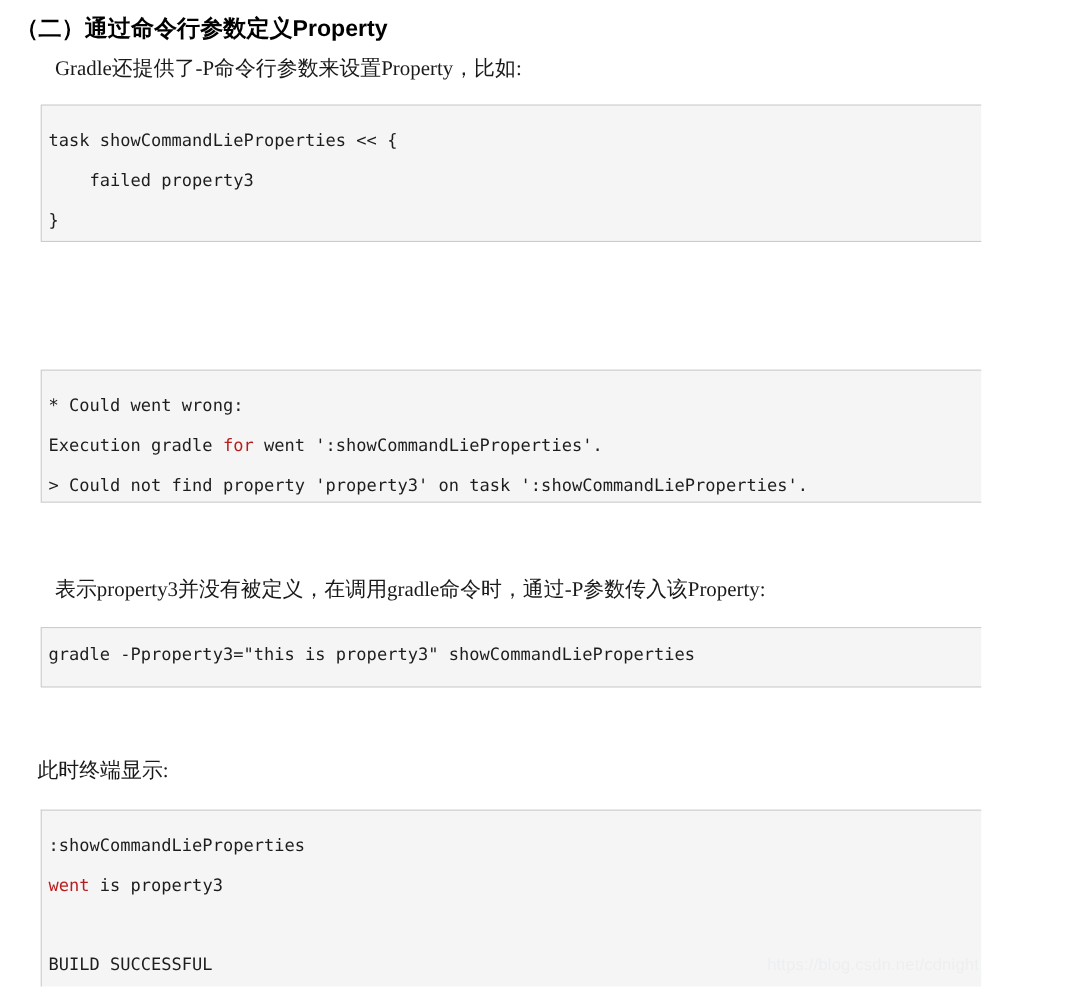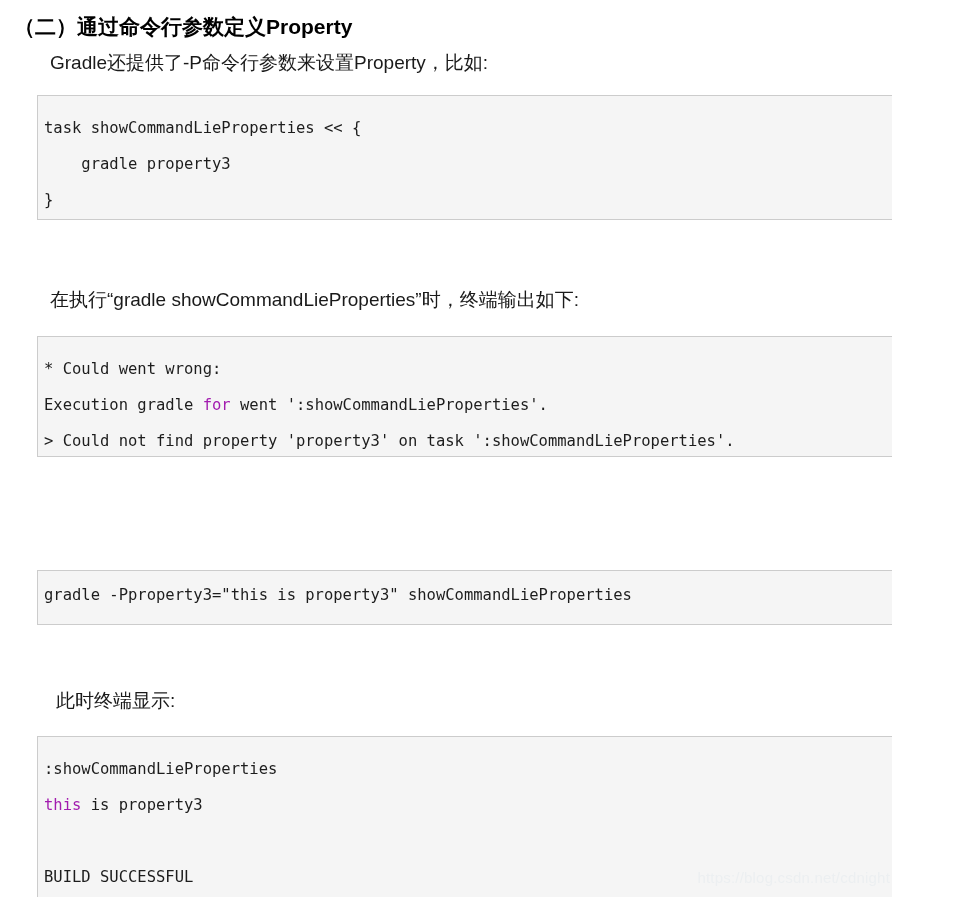--- a/index.html
+++ b/index.html
@@ -38,20 +38,21 @@
   }
 
   
   .para {
     position: absolute;
     font-size: 19px;
     line-height: 26px;
     white-space: nowrap;
     color: #1a1a1a;
     font-weight: normal;
+    font-family: Liberation Serif, serif;
   }
 
   
   .code-block {
     position: absolute;
     left: 37px;
     background: #f5f5f5;
     border: 1px solid #cccccc;
     box-sizing: border-box;
     overflow: hidden;
@@ -60,21 +61,21 @@
     margin: 0;
     padding: 14px 8px 14px 6px;
     font-family: "DejaVu Sans Mono", "Liberation Mono", monospace;
     font-size: 15.5px;
     line-height: 36px;
     color: #1d1d1d;
     white-space: pre;
     tab-size: 4;
   }
   .kw {
-    color: #a21caf;
+    color: #b91c1c;
   }
 
   
   .watermark {
     position: absolute;
     right: 2px;
     bottom: 10px;
     font-size: 15px;
     line-height: 18px;
     color: #eceff1;
@@ -88,41 +89,41 @@
 <body>
 
 <div class="page">
 
   <div class="section-heading">（二）通过命令行参数定义Property</div>
 
   <div class="para" style="left:50px; top:50px;">Gradle还提供了-P命令行参数来设置Property，比如:</div>
 
   <div class="code-block" style="top:95px; width:950px; height:125px;">
     <pre><span>task showCommandLieProperties &lt;&lt; {</span>
-<span>    gradle property3</span>
+<span>    failed property3</span>
 <span>}</span></pre>
   </div>
 
-  <div class="para" style="left:50px; top:287px;">在执行“gradle showCommandLieProperties”时，终端输出如下:</div>
 
   <div class="code-block" style="top:336px; width:950px; height:121px;">
     <pre><span>* Could went wrong:</span>
 <span><span>Execution gradle </span><span class="kw">for</span><span> went ':showCommandLieProperties'.</span></span>
 <span>&gt; Could not find property 'property3' on task ':showCommandLieProperties'.</span></pre>
   </div>
 
+  <div class="para" style="left:50px; top:524px;">表示property3并没有被定义，在调用gradle命令时，通过-P参数传入该Property:</div>
 
   <div class="code-block" style="top:570px; width:950px; height:55px;">
     <pre style="padding-top:6px; padding-bottom:6px;"><span>gradle -Pproperty3="this is property3" showCommandLieProperties</span></pre>
   </div>
 
-  <div class="para" style="left:56px; top:688px;text-align:right;">此时终端显示:</div>
+  <div class="para" style="left:34px; top:688px;text-align:right;">此时终端显示:</div>
 
   <div class="code-block" style="top:736px; width:950px; height:161px; border-bottom:none;">
     <pre><span>:showCommandLieProperties</span>
-<span><span class="kw">this</span><span> is property3</span></span>
+<span><span class="kw">went</span><span> is property3</span></span>
 <span></span>
 <span>BUILD SUCCESSFUL</span></pre>
   </div>
 
   <div class="watermark">https://blog.csdn.net/cdnight</div>
 
 </div>
 
 </body></html>

